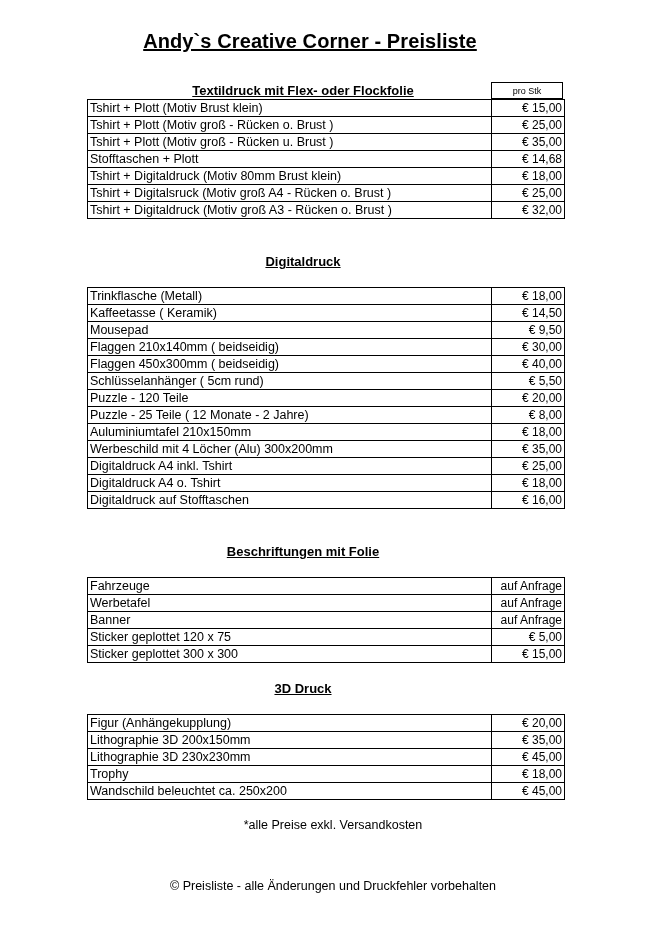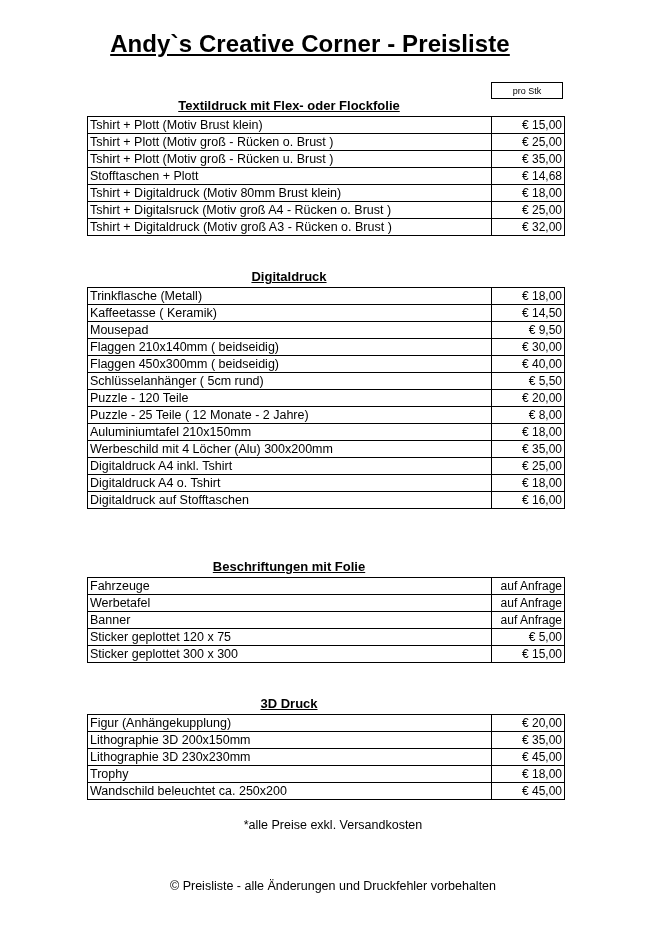--- a/index.html
+++ b/index.html
@@ -1,33 +1,33 @@
 <!DOCTYPE html>
 <html><head>
 <meta charset="utf-8">
 <style>
   html, body { margin: 0; padding: 0; background: #ffffff; }
   body { width: 666px; height: 943px; position: relative; font-family: "Liberation Sans", sans-serif; color: #000; overflow: hidden; }
-  .title { position: absolute; left: 0; width: 620px; top: 30px; text-align: center; font-size: 24px; font-weight: bold; text-decoration: underline; letter-spacing: 0.1px; }
-  .section-title { position: absolute; left: 87px; width: 404px; text-align: center; font-size: 13px; font-weight: bold; text-decoration: underline; margin-top: 15px; }
+  .title { position: absolute; left: 0; width: 620px; top: 30px; text-align: center; font-size: 20px; font-weight: bold; text-decoration: underline; letter-spacing: 0.1px; }
+  .section-title { position: absolute; left: 101px; width: 404px; text-align: center; font-size: 13px; font-weight: bold; text-decoration: underline; }
   .prostk { position: absolute; left: 491px; top: 82px; width: 72px; height: 17px; border: 1px solid #000; font-size: 9px; text-align: center; line-height: 17px; box-sizing: border-box; }
   table.price { position: absolute; left: 87px; width: 478px; border-collapse: collapse; table-layout: fixed; }
   table.price td { border: 1px solid #000; height: 16px; padding: 0 2px; font-size: 12.5px; line-height: 16px; white-space: nowrap; overflow: hidden; }
   table.price td.name { width: 399px; }
   table.price td.val { width: 68px; text-align: right; font-size: 12px; }
   .footer { position: absolute; left: 0; width: 666px; text-align: center; font-size: 12.5px; }
 </style>
 </head>
 <body>
 
 <div class="title">Andy`s Creative Corner - Preisliste</div>
 
 <div class="section-title" style="top:83px;">Textildruck mit Flex- oder Flockfolie</div>
 <div class="prostk">pro Stk</div>
-<table class="price" style="top:116px;padding-left:20px;">
+<table class="price" style="top:99px;padding-left:20px;">
     <tbody>
       <tr>
         <td class="name">Tshirt + Plott (Motiv Brust klein)</td>
         <td class="val">€ 15,00</td>
       </tr>
       <tr>
         <td class="name">Tshirt + Plott  (Motiv groß - Rücken o. Brust )</td>
         <td class="val">€ 25,00</td>
       </tr>
       <tr>

